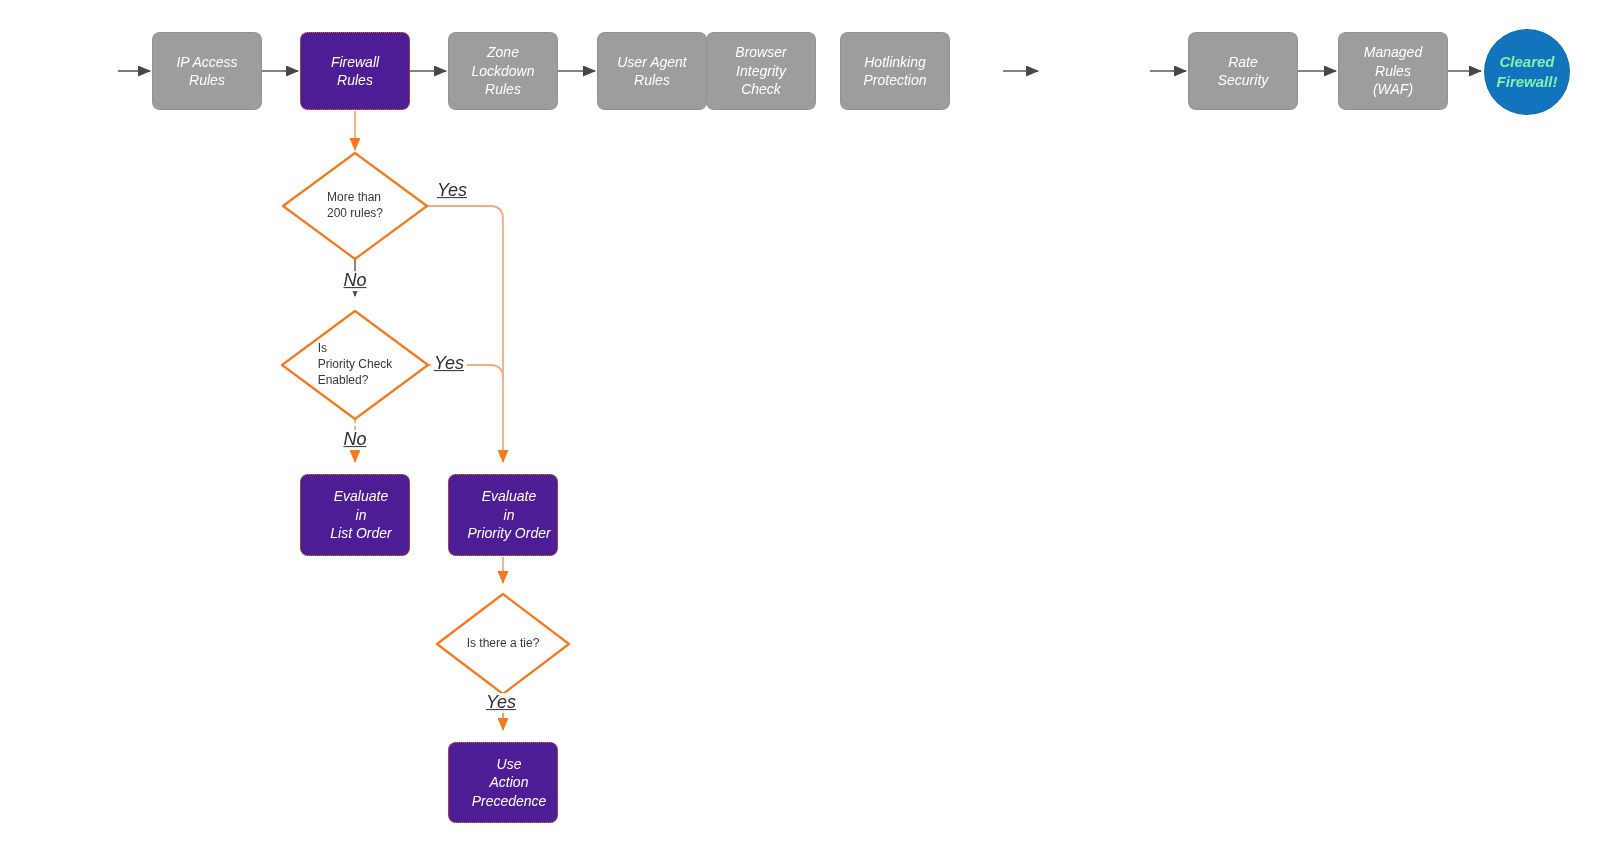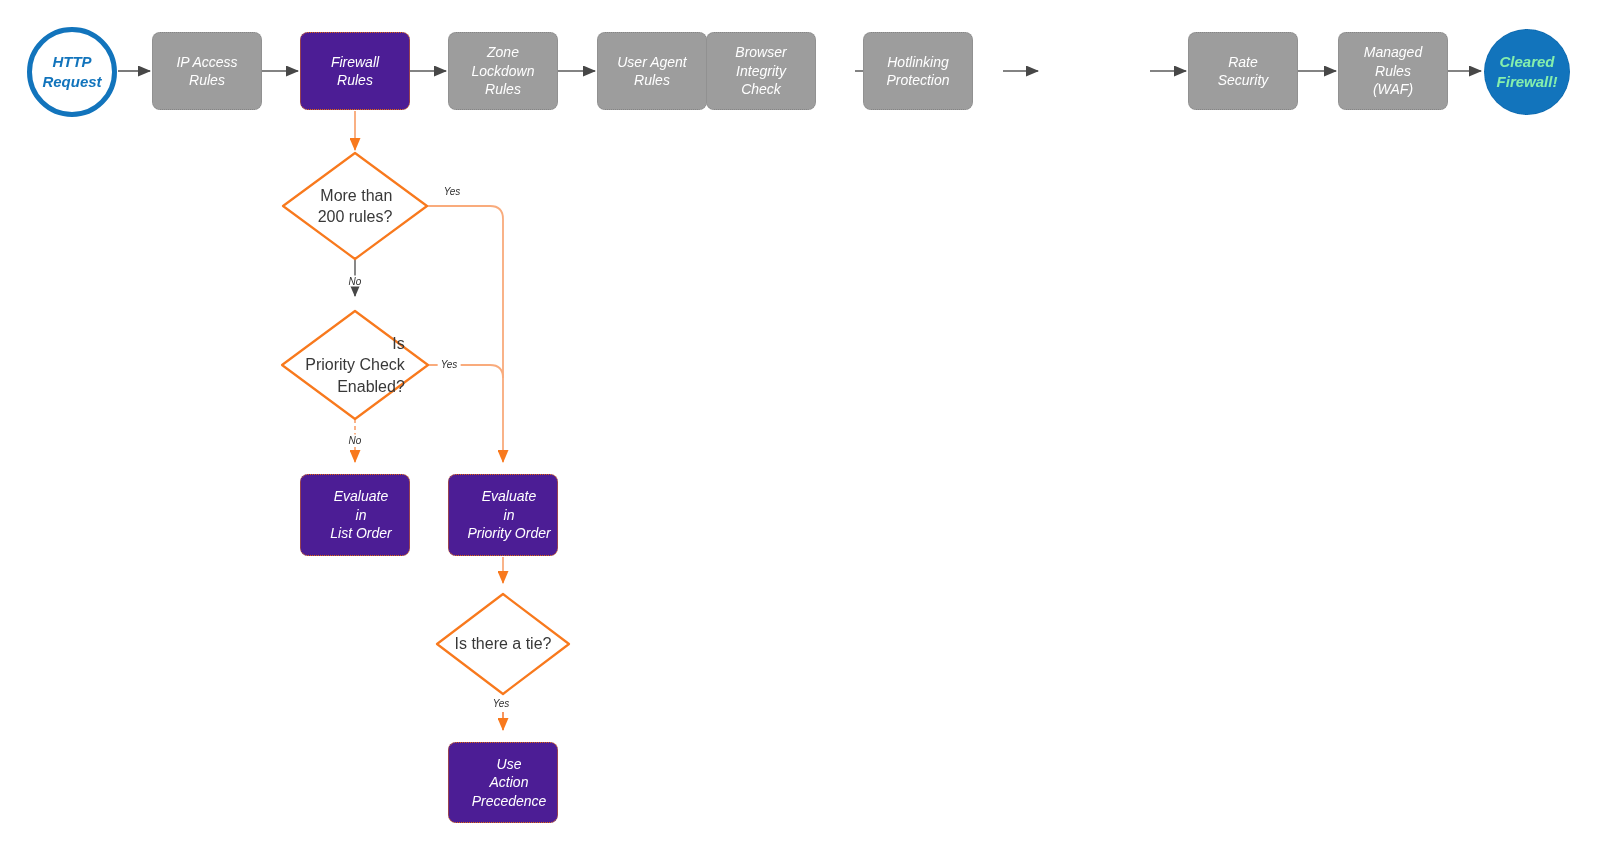--- a/index.html
+++ b/index.html
@@ -82,34 +82,35 @@
     width: 86px; height: 86px;
     background: #1274bc;
     border: 1px dotted #0d63a5;
     color: #86efac;
   }
   .diamond-text {
     position: absolute;
     display: flex;
     align-items: center;
     justify-content: center;
-    text-align: right;
-    font-size: 16px;
+    text-align: left;
+    font-size: 12px;
     color: #383838;
     line-height: 1.35;
   }
   .edge-label {
     position: absolute;
     transform: translate(-50%, -50%);
     font-style: italic;
-    font-size: 10px;
+    font-size: 18px;
     color: #2f2f2f;
     background: #ffffff;
     padding: 0 3px;
     line-height: 1.1;
+    text-decoration: underline;
   }
 </style>
 </head>
 <body>
 
 <div id="diagram">
 
   <svg id="wires" viewBox="0 0 1600 858" xmlns="http://www.w3.org/2000/svg">
     <defs>
       <marker id="m-gray" markerUnits="userSpaceOnUse" markerWidth="13" markerHeight="11" viewBox="0 0 13 11" refX="12" refY="5.5" orient="auto">
@@ -143,24 +144,20 @@
       <path d="M503,712 L503,730" stroke="#f88b4d" stroke-width="1.8" marker-end="url(#m-orange)"></path>
     </g>
 
     <g stroke="#f8791d" stroke-width="2.2" fill="#ffffff" stroke-linejoin="round">
       <polygon points="283,206 355,153 427,206 355,259"></polygon>
       <polygon points="282,365 355,311 428,365 355,419"></polygon>
       <polygon points="437,644 503,594 569,644 503,694"></polygon>
     </g>
   </svg>
 
-  <div class="node terminator start">
-    <span class="node-label">HTTP
-Request</span>
-  </div>
 
   <div class="node stage gray" style="left:152px">
     <span class="node-label">IP Access
 Rules</span>
   </div>
   <div class="node stage orange" style="left:300px">
     <span class="node-label">Firewall
 Rules</span>
   </div>
   <div class="node stage gray" style="left:448px">
@@ -170,21 +167,21 @@
   </div>
   <div class="node stage gray" style="left:597px">
     <span class="node-label">User Agent
 Rules</span>
   </div>
   <div class="node stage gray" style="left:706px">
     <span class="node-label">Browser
 Integrity
 Check</span>
   </div>
-  <div class="node stage gray" style="left:863px">
+  <div class="node stage gray" style="left:840px">
     <span class="node-label">Hotlinking
 Protection</span>
   </div>
   <div class="node stage gray" style="left:1188px">
     <span class="node-label">Rate
 Security</span>
   </div>
   <div class="node stage gray" style="left:1338px">
     <span class="node-label">Managed
 Rules

